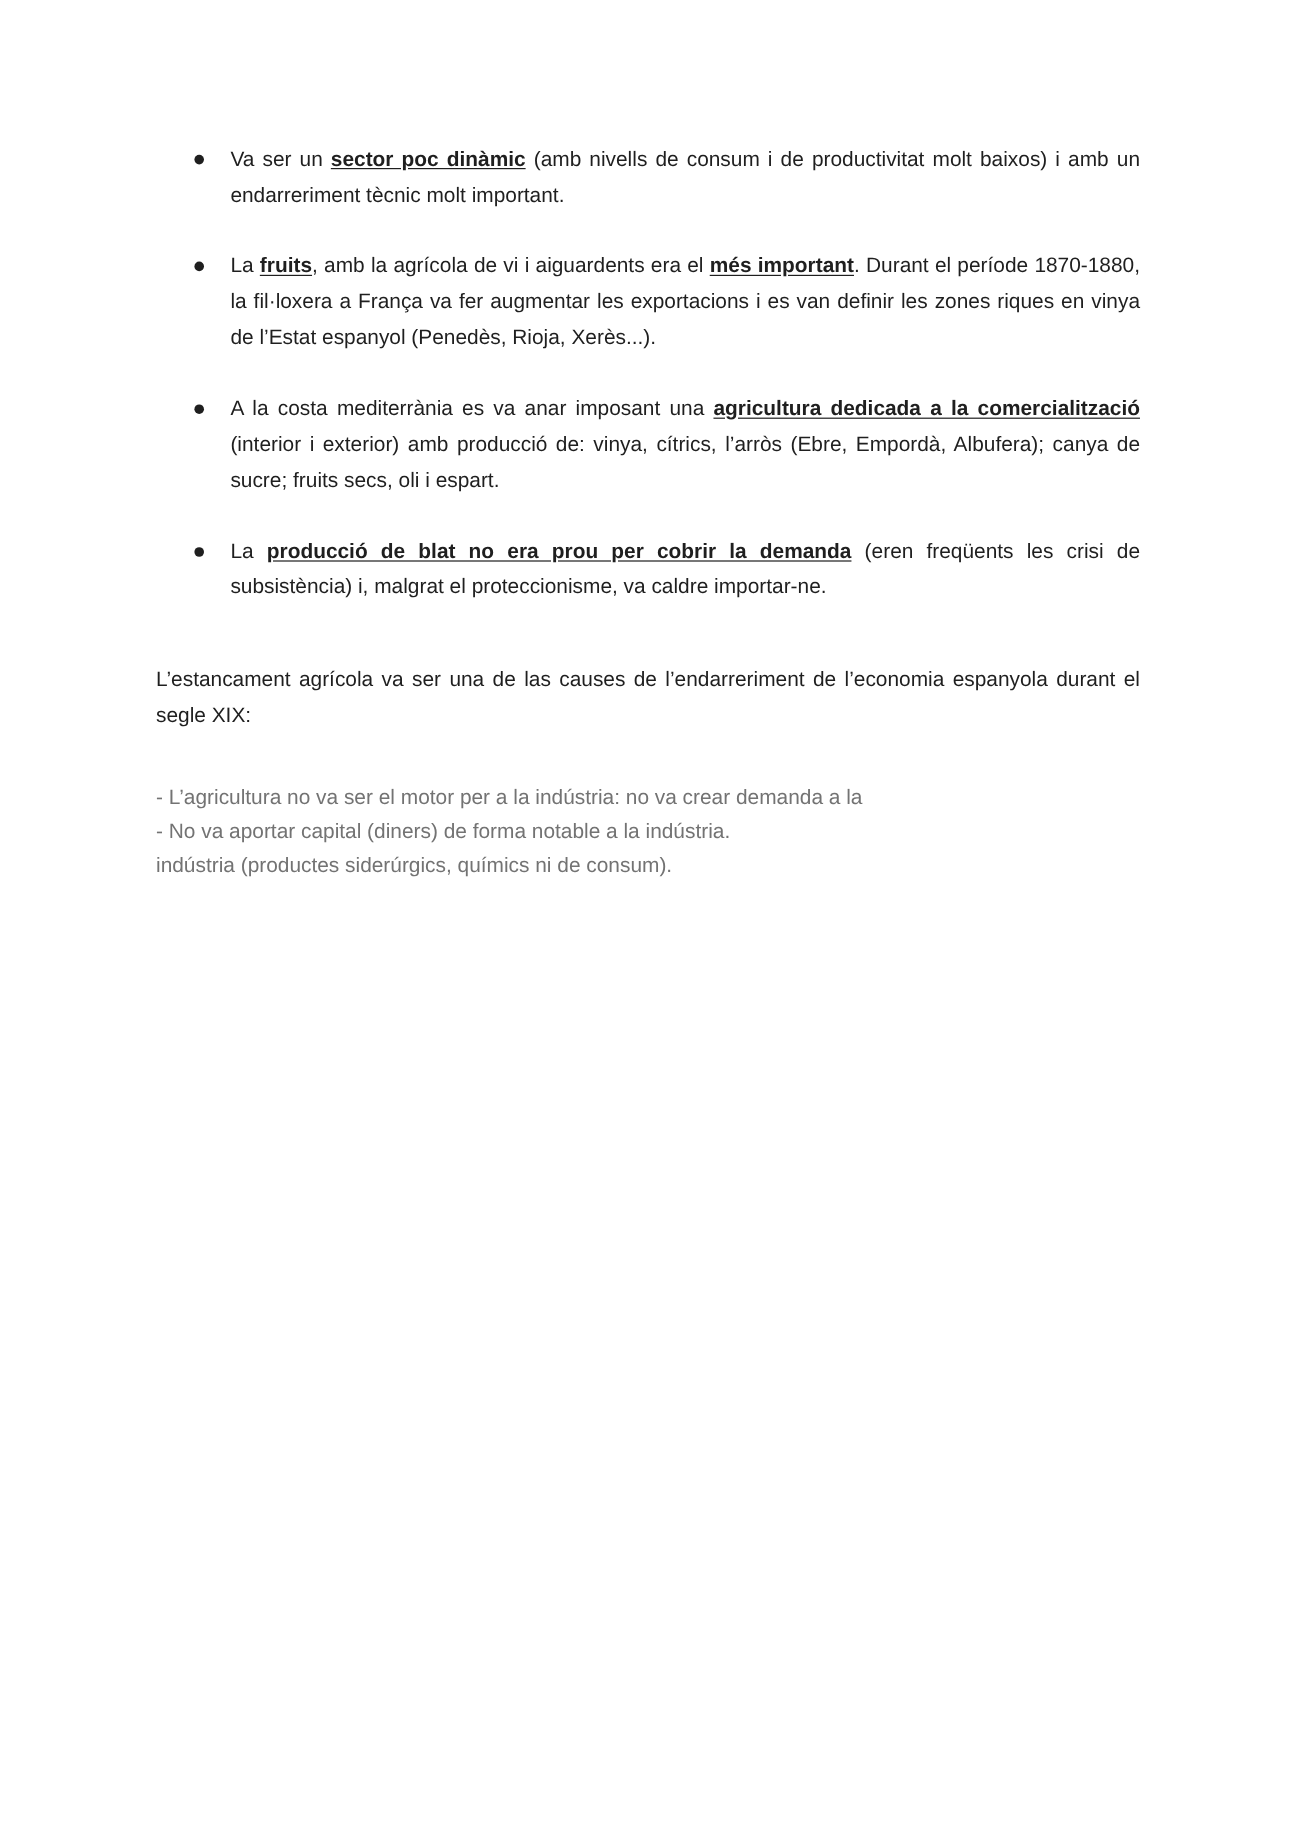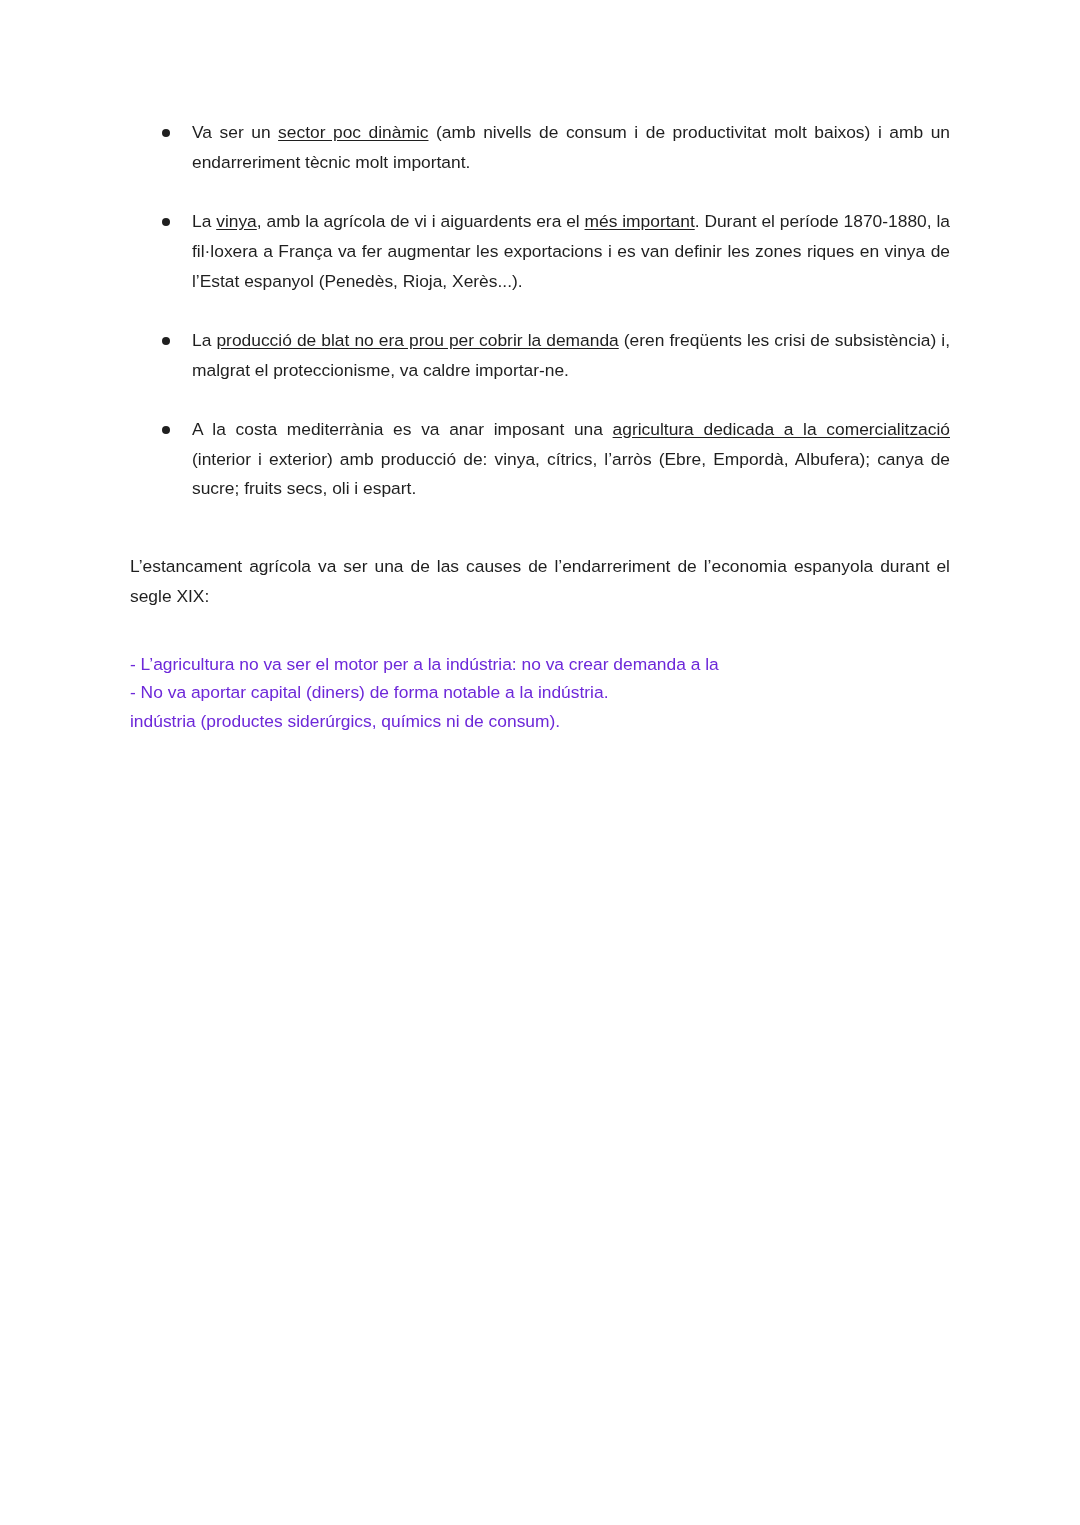--- a/index.html
+++ b/index.html
@@ -43,66 +43,67 @@
     left: 32px;
     top: 11px;
     width: 8px;
     height: 8px;
     background: #1f1f1f;
     border-radius: 50%;
   }
   .u {
     text-decoration: underline;
     text-underline-offset: 2px;
+    font-weight: bold;
   }
   .para {
     font-size: 17.4px;
     line-height: 1.72;
     text-align: justify;
     color: #1f1f1f;
   }
   .para-block {
     margin-top: 48px;
   }
   .dash-block {
     margin-top: 38px;
   }
   .dash-line {
     font-size: 17.4px;
     line-height: 1.62;
-    color: #6d28d9;
+    color: #737373;
     text-align: left;
   }
 </style>
 </head>
 <body>
 
 <div class="page">
 
   <ul class="bullet-list">
 
     <li class="bullet-item">
       <span class="bullet-dot"></span>
       <span>Va ser un </span><span class="u">sector poc dinàmic</span><span> (amb nivells de consum i de productivitat molt baixos) i amb un endarreriment tècnic molt important.</span>
     </li>
 
 
     <li class="bullet-item">
       <span class="bullet-dot"></span>
-      <span>La </span><span class="u">vinya</span><span>, amb la agrícola de vi i aiguardents era el </span><span class="u">més important</span><span>. Durant el període 1870-1880, la fil·loxera a França va fer augmentar les exportacions i es van definir les zones riques en vinya de l’Estat espanyol (Penedès, Rioja, Xerès...).</span>
+      <span>La </span><span class="u">fruits</span><span>, amb la agrícola de vi i aiguardents era el </span><span class="u">més important</span><span>. Durant el període 1870-1880, la fil·loxera a França va fer augmentar les exportacions i es van definir les zones riques en vinya de l’Estat espanyol (Penedès, Rioja, Xerès...).</span>
+    </li>
+
+    <li class="bullet-item">
+      <span class="bullet-dot"></span>
+      <span>A la costa mediterrània es va anar imposant una </span><span class="u">agricultura dedicada a la comercialització</span><span> (interior i exterior) amb producció de: vinya, cítrics, l’arròs (Ebre, Empordà, Albufera); canya de sucre; fruits secs, oli i espart.</span>
     </li>
 
     <li class="bullet-item">
       <span class="bullet-dot"></span>
       <span>La </span><span class="u">producció de blat no era prou per cobrir la demanda</span><span> (eren freqüents les crisi de subsistència) i, malgrat el proteccionisme, va caldre importar-ne.</span>
-    </li>
-
-    <li class="bullet-item">
-      <span class="bullet-dot"></span>
-      <span>A la costa mediterrània es va anar imposant una </span><span class="u">agricultura dedicada a la comercialització</span><span> (interior i exterior) amb producció de: vinya, cítrics, l’arròs (Ebre, Empordà, Albufera); canya de sucre; fruits secs, oli i espart.</span>
     </li>
 
   </ul>
 
   <p class="para para-block">L’estancament agrícola va ser una de las causes de l’endarreriment de l’economia espanyola durant el segle XIX:</p>
 
   <div class="dash-block">
     <div class="dash-line">- L’agricultura no va ser el motor per a la indústria: no va crear demanda a la</div>
     <div class="dash-line">- No va aportar capital (diners) de forma notable a la indústria.</div>
     <div class="dash-line">indústria (productes siderúrgics, químics ni de consum).</div>

